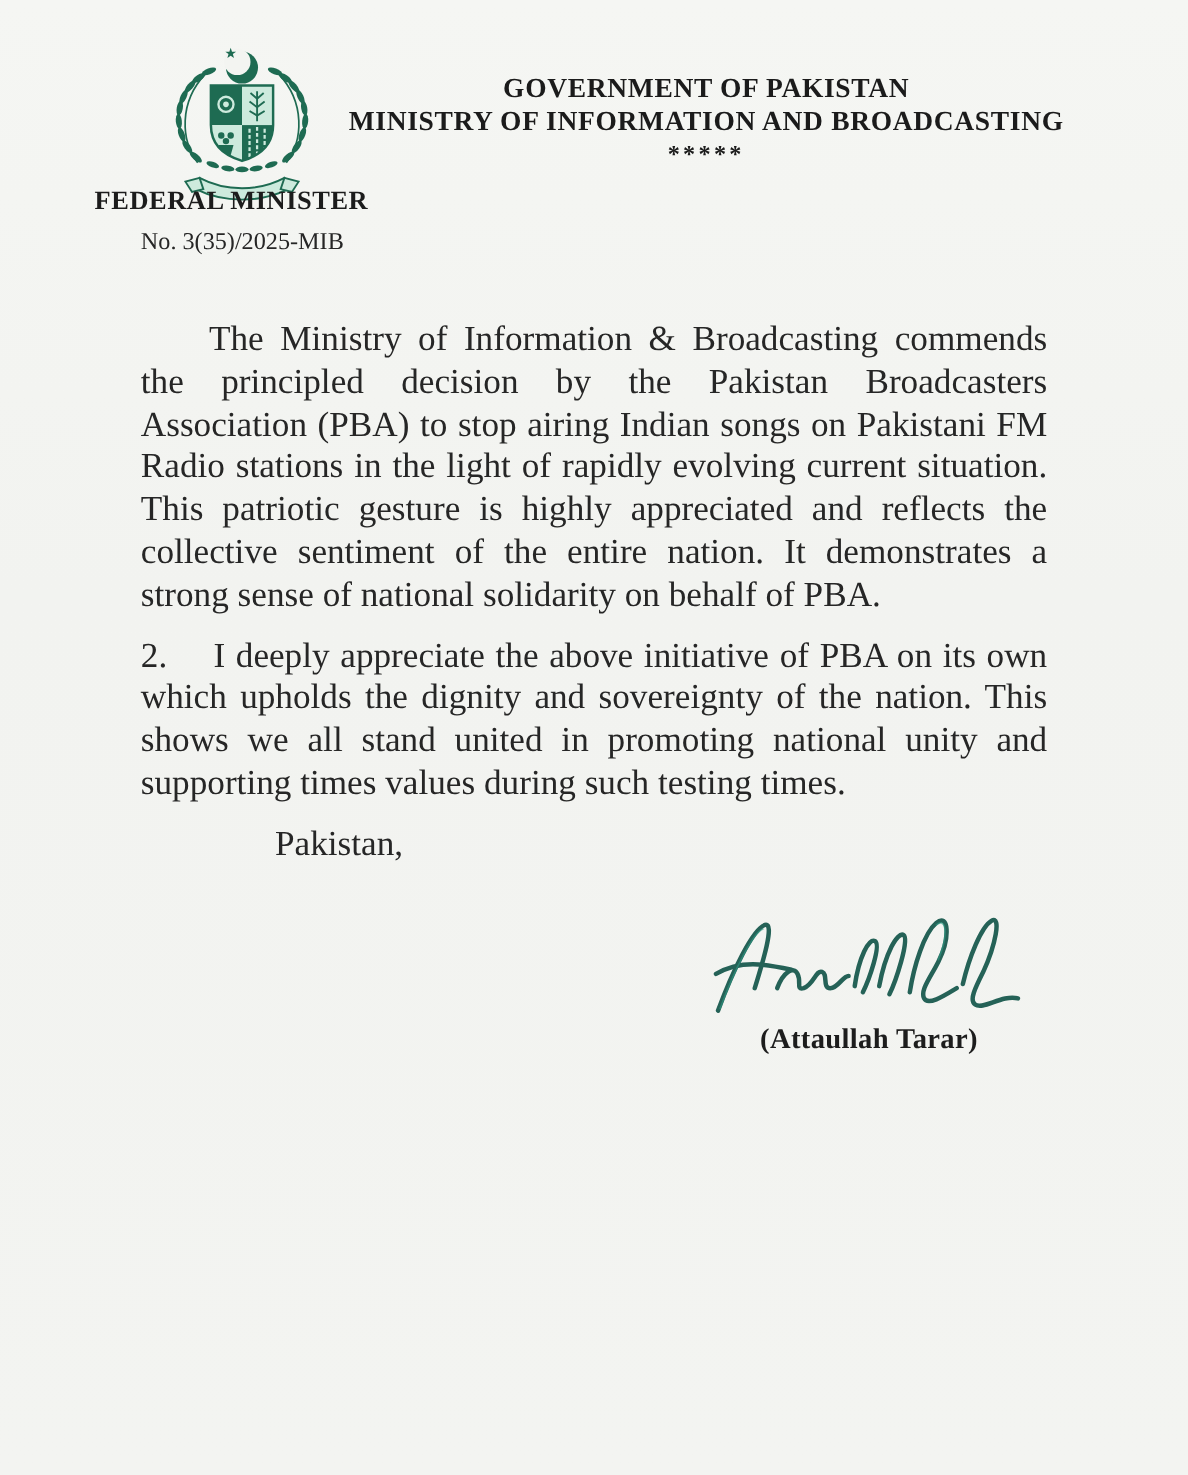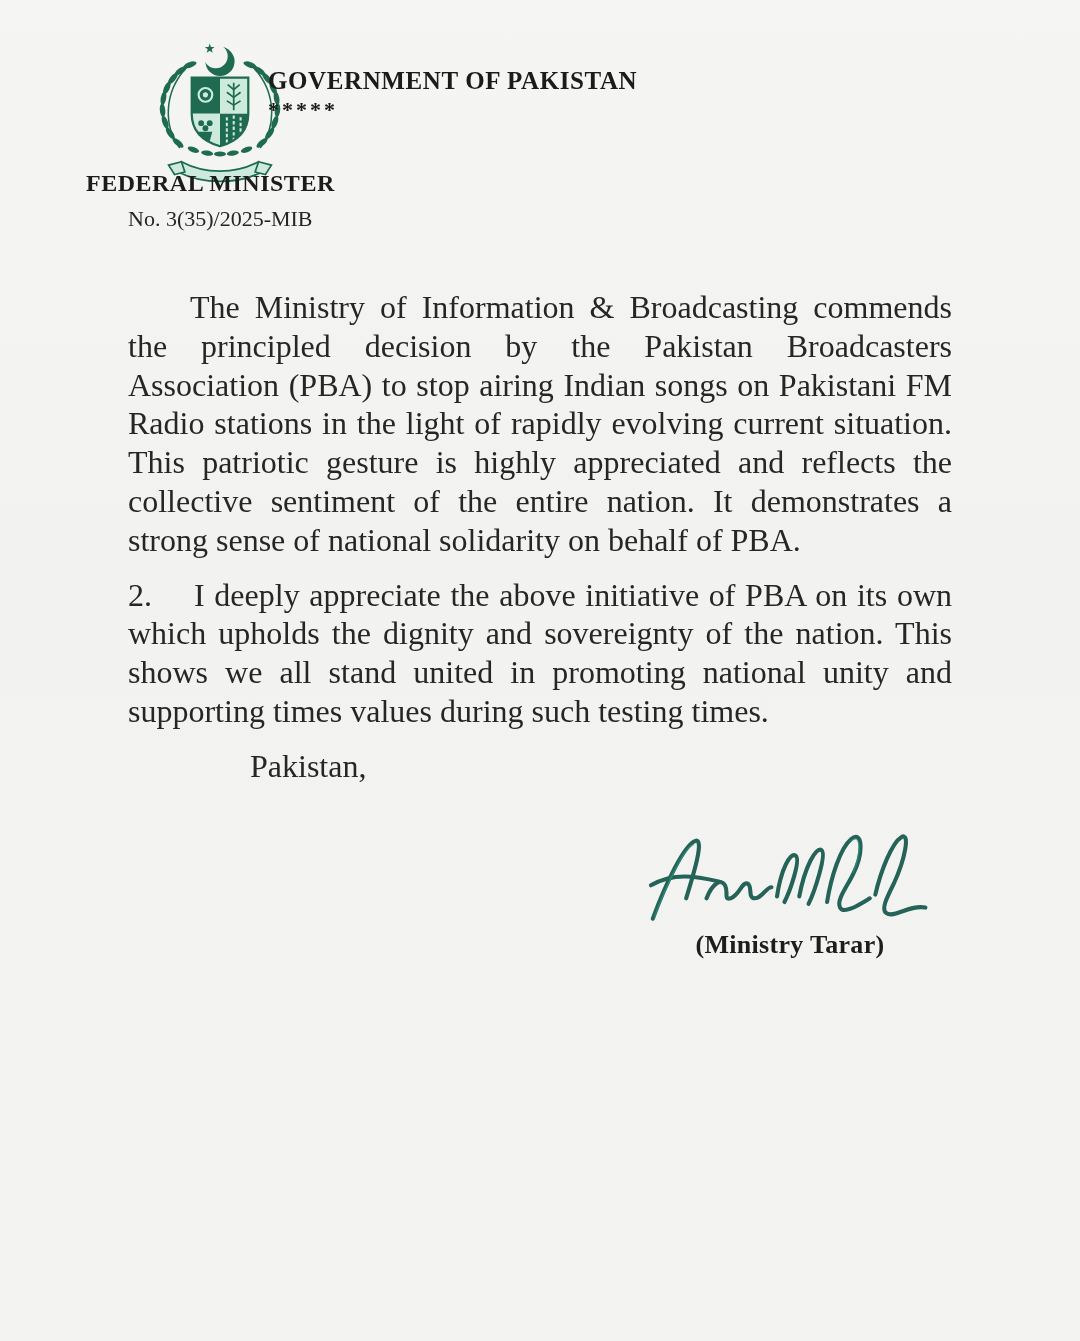--- a/index.html
+++ b/index.html
@@ -31,23 +31,24 @@
     width: 220px;
     font-size: 24px;
     font-weight: bold;
     letter-spacing: 0.5px;
     color: #1c1c1c;
     text-align: right;
     white-space: nowrap;
   }
   .org-block {
     position: absolute;
-    left: 268px;
+    left: 252px;
     top: 66px;
     width: 780px;
+    text-align: center;
     color: #1b1b1b;
   }
   .org-line1, .org-line2 {
     font-size: 25px;
     font-weight: bold;
     letter-spacing: 0.6px;
     line-height: 30px;
   }
   .org-stars {
     font-size: 22px;
@@ -193,20 +194,21 @@
         <path d="M60,142 C75,150 90,153 105,153 C120,153 135,150 150,142 L154,154 C138,162 122,165 105,165 C88,165 72,162 56,154 Z" fill="#cdeadd" stroke="#1e6b52" stroke-width="2"></path>
         <path d="M60,142 l-15,4 7,11 12,-3 z" fill="#cdeadd" stroke="#1e6b52" stroke-width="2"></path>
         <path d="M150,142 l15,4 -7,11 -12,-3 z" fill="#cdeadd" stroke="#1e6b52" stroke-width="2"></path>
       </g>
     </svg>
   </div>
   <div class="minister-title">FEDERAL MINISTER</div>
 
   <div class="org-block">
     <div class="org-line1">GOVERNMENT OF PAKISTAN</div>
+    <div class="org-line2">MINISTRY OF INFORMATION AND BROADCASTING</div>
     <div class="org-stars">*****</div>
   </div>
 
   <div class="ref-row">
     <span class="ref-number">No. 3(35)/2025-MIB</span>
   </div>
 
   <div class="body-text">
     <p class="para first">The Ministry of Information &amp; Broadcasting commends the principled decision by the Pakistan Broadcasters Association (PBA) to stop airing Indian songs on Pakistani FM Radio stations in the light of rapidly evolving current situation. This patriotic gesture is highly appreciated and reflects the collective sentiment of the entire nation. It demonstrates a strong sense of national solidarity on behalf of PBA.</p>
     <p class="para"><span class="para-num">2.</span><span class="para-text">I deeply appreciate the above initiative of PBA on its own which upholds the dignity and sovereignty of the nation. This shows we all stand united in promoting national unity and supporting times values during such testing times.</span></p>
@@ -222,17 +224,17 @@
         <path d="M146,76 C150,48 160,28 166,32 C172,36 160,70 154,82"></path>
         <path d="M170,76 C176,44 188,22 194,26 C200,30 186,72 180,84"></path>
         <path d="M200,82 C204,56 214,24 226,14 C238,4 240,28 228,52 C220,68 210,80 214,88 C218,96 236,84 246,78"></path>
         <path d="M252,74 C258,48 270,18 280,12 C290,6 284,36 272,62 C264,78 258,90 264,94 C272,100 290,84 306,88"></path>
       </g>
       <g fill="none" stroke="#2f9a84" stroke-width="1.6" stroke-linecap="round" opacity="0.6">
         <path d="M14,98 C28,60 46,24 56,20"></path>
         <path d="M226,16 C236,8 238,26 228,50"></path>
       </g>
     </svg>
-    <div class="sig-name">(Ministry Tarar)</div>
+    <div class="sig-name">(Attaullah Tarar)</div>
   </div>
 
 
 </div>
 
 </body></html>

